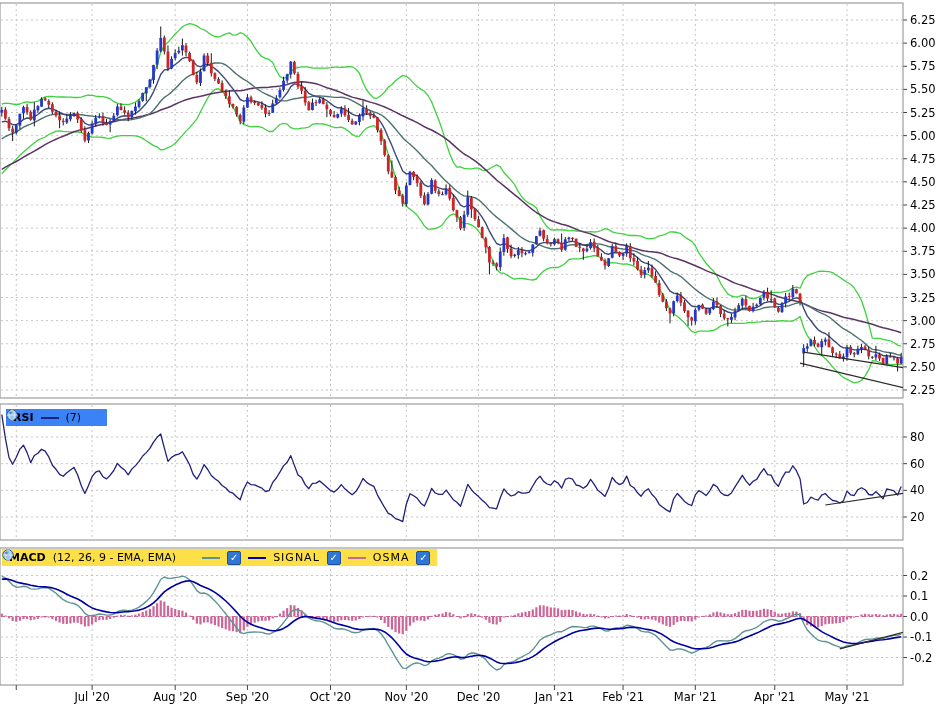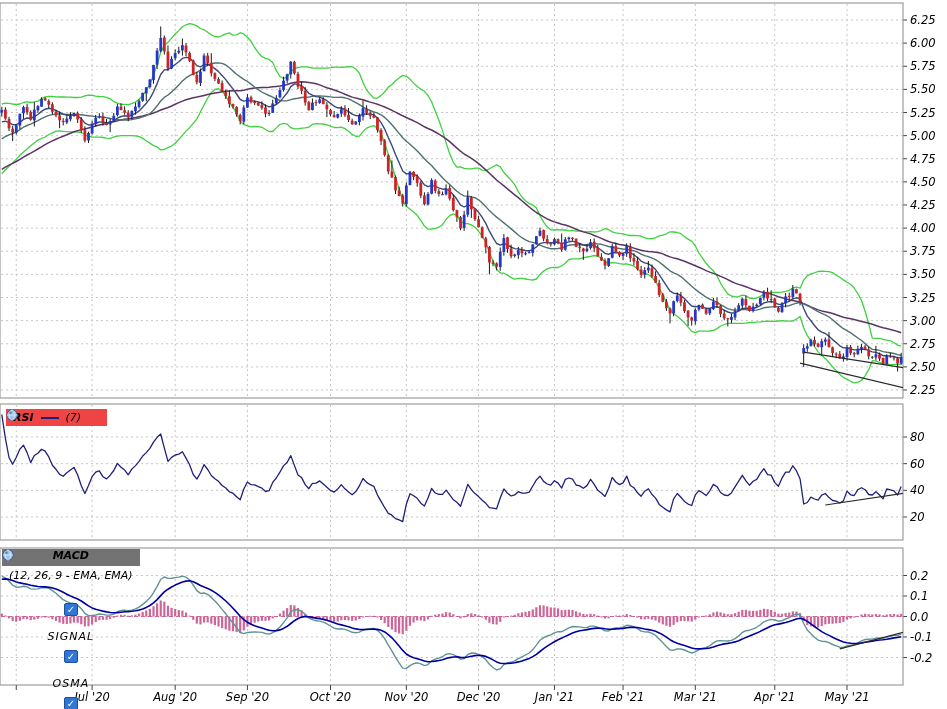--- a/index.html
+++ b/index.html
@@ -1,17 +1,17 @@
 <!DOCTYPE html>
 <html><head>
 <meta charset="utf-8">
 <style>
   html,body{margin:0;padding:0;background:#ffffff;}
   .stage{position:relative;width:947px;height:709px;background:#ffffff;
-         font-family:"DejaVu Sans",sans-serif;overflow:hidden;font-style:italic;}
+         font-family:"DejaVu Sans",sans-serif;overflow:hidden;}
   svg{position:absolute;left:0;top:0;}
   .ind-bar{position:absolute;display:flex;align-items:center;gap:7px;
            background:#e7e7e7;height:17px;padding:0 7px;font-size:11px;color:#000;}
   .ind-title{font-weight:bold;}
   .ind-params{white-space:pre;}
   .swatch{display:inline-block;width:18px;height:2px;}
   .cb{display:inline-block;width:12px;height:12px;background:#2f76d6;border:1px solid #1c4f9e;
       border-radius:2px;color:#fff;font-size:10px;line-height:11px;text-align:center;cursor:pointer;}
   .globe{display:inline-flex;width:12px;height:12px;cursor:pointer;}
   .rsi-bar{left:6px;top:409px;}
@@ -943,35 +943,35 @@
         <text x="623.07" y="701" text-anchor="middle" font-size="11.5" font-family="DejaVu Sans, sans-serif" fill="#000000">Feb '21</text>
         <line x1="695.3100000000001" y1="685" x2="695.3100000000001" y2="690" stroke="#444444" stroke-width="1"></line>
         <text x="695.3100000000001" y="701" text-anchor="middle" font-size="11.5" font-family="DejaVu Sans, sans-serif" fill="#000000">Mar '21</text>
         <line x1="774.7740000000001" y1="685" x2="774.7740000000001" y2="690" stroke="#444444" stroke-width="1"></line>
         <text x="774.7740000000001" y="701" text-anchor="middle" font-size="11.5" font-family="DejaVu Sans, sans-serif" fill="#000000">Apr '21</text>
         <line x1="847.014" y1="685" x2="847.014" y2="690" stroke="#444444" stroke-width="1"></line>
         <text x="847.014" y="701" text-anchor="middle" font-size="11.5" font-family="DejaVu Sans, sans-serif" fill="#000000">May '21</text>
       </g>
     </svg>
 
-  <div class="ind-bar rsi-bar" style="background: #ef4444;">
+  <div class="ind-bar rsi-bar" style="background: #3b82f6;">
     <span class="ind-title">RSI</span>
     <span class="swatch" id="rsi-swatch" style="background: rgb(32, 32, 122);"></span>
     <span class="ind-params">(7)</span>
     <span class="globe">
       <svg viewBox="0 0 12 12" width="12" height="12">
         <circle cx="6" cy="6" r="5.2" fill="#9cc3e9" stroke="#3a5f93" stroke-width="1"></circle>
         <ellipse cx="6" cy="6" rx="2.4" ry="5" fill="none" stroke="#dfeefc" stroke-width="0.8"></ellipse>
         <line x1="1" y1="6" x2="11" y2="6" stroke="#dfeefc" stroke-width="0.8"></line>
         <circle cx="4.4" cy="3.8" r="1.4" fill="#5d88c0"></circle>
       </svg>
     </span>
   </div>
 
-  <div class="ind-bar macd-bar" style="background: #737373; flex-direction: column;">
+  <div class="ind-bar macd-bar" style="background: #fde047;">
     <span class="ind-title">MACD</span>
     <span class="ind-params">(12, 26, 9 - EMA, EMA)</span>
     <span class="globe">
       <svg viewBox="0 0 12 12" width="12" height="12">
         <circle cx="6" cy="6" r="5.2" fill="#9cc3e9" stroke="#3a5f93" stroke-width="1"></circle>
         <ellipse cx="6" cy="6" rx="2.4" ry="5" fill="none" stroke="#dfeefc" stroke-width="0.8"></ellipse>
         <line x1="1" y1="6" x2="11" y2="6" stroke="#dfeefc" stroke-width="0.8"></line>
         <circle cx="4.4" cy="3.8" r="1.4" fill="#5d88c0"></circle>
       </svg>
     </span>

